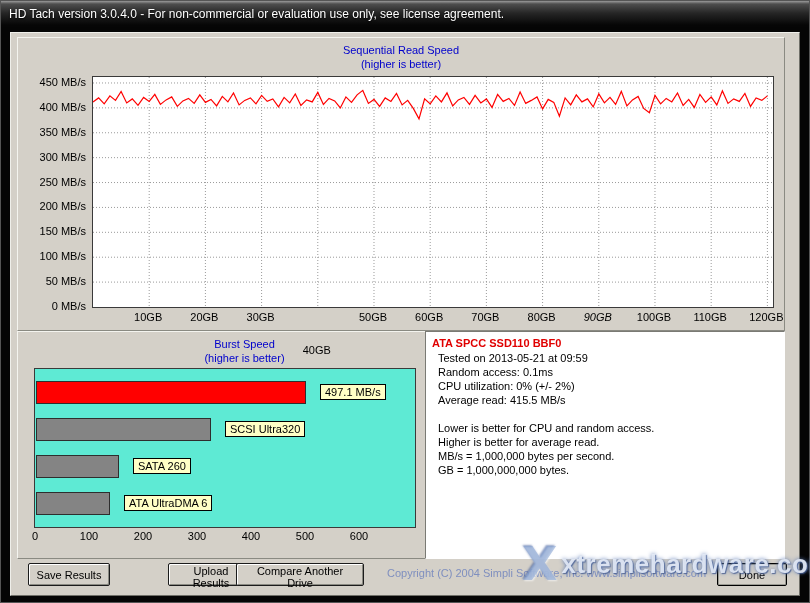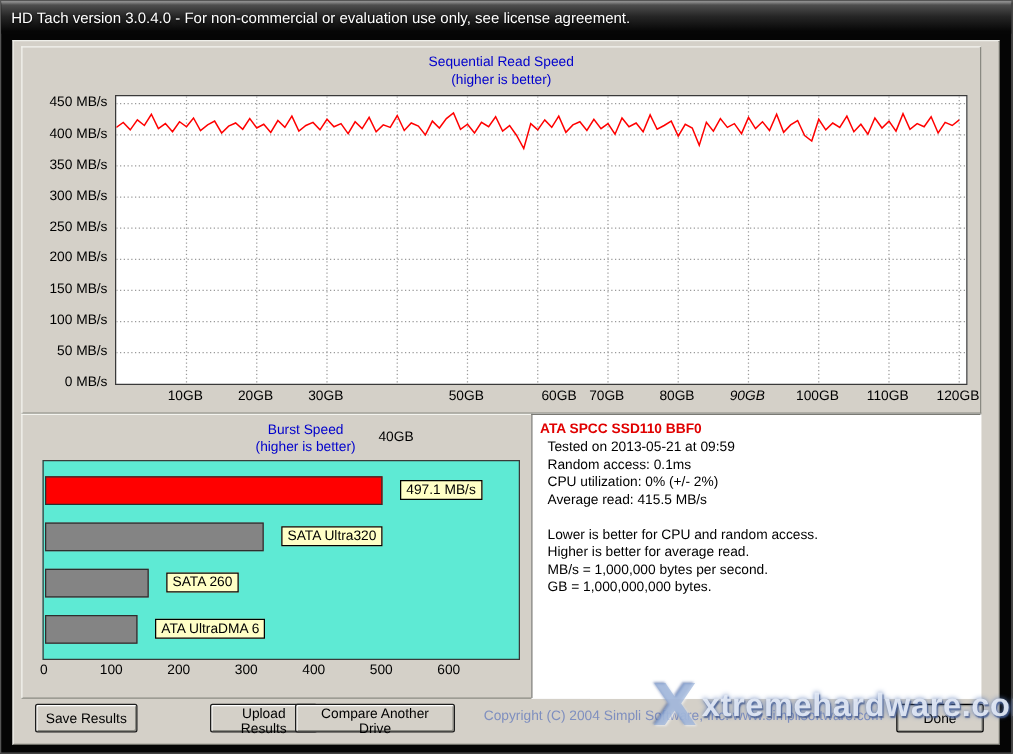--- a/index.html
+++ b/index.html
@@ -100,38 +100,38 @@
             <line x1="674.3801652892562" y1="0" x2="674.3801652892562" y2="230" stroke="#9a9a9a" stroke-width="1" stroke-dasharray="1 2"></line>
             <polyline points="0.0,24.9 5.6,20.9 11.2,26.9 16.9,18.9 22.5,23.4 28.1,14.4 33.7,25.9 39.3,21.9 45.0,28.4 50.6,20.4 56.2,24.4 61.8,17.4 67.4,27.4 73.1,22.9 78.7,19.9 84.3,29.4 89.9,23.9 95.5,21.4 101.2,26.4 106.8,17.9 112.4,25.4 118.0,22.4 123.6,28.9 129.3,19.4 134.9,24.9 140.5,15.9 146.1,27.9 151.7,23.4 157.4,20.9 163.0,26.9 168.6,18.4 174.2,24.4 179.8,21.9 185.5,29.9 191.1,20.4 196.7,25.9 202.3,16.9 207.9,28.4 213.6,22.9 219.2,24.9 224.8,15.4 230.4,27.4 236.0,21.4 241.7,23.9 247.3,30.9 252.9,19.9 258.5,25.4 264.1,17.9 269.8,13.4 275.4,26.4 281.0,22.4 286.6,29.4 292.2,20.9 297.9,24.4 303.5,16.4 309.1,27.9 314.7,23.4 320.3,31.4 326.0,41.8 331.6,21.9 337.2,26.9 342.8,18.9 348.4,24.9 354.0,15.9 359.7,28.9 365.3,22.9 370.9,20.4 376.5,27.4 382.1,18.4 387.8,25.9 393.4,21.9 399.0,30.4 404.6,17.4 410.2,24.4 415.9,21.4 421.5,28.4 427.1,14.9 432.7,26.4 438.3,23.4 444.0,19.9 449.6,31.9 455.2,22.4 460.8,25.4 466.4,39.3 472.1,20.9 477.7,27.9 483.3,17.9 488.9,24.9 494.5,21.9 500.2,29.9 505.8,16.9 511.4,25.9 517.0,20.4 522.6,27.4 528.3,14.4 533.9,28.9 539.5,22.9 545.1,19.4 550.7,31.4 556.4,35.8 562.0,18.4 567.6,26.9 573.2,21.4 578.8,24.9 584.5,15.9 590.1,28.4 595.7,22.4 601.3,30.4 606.9,17.4 612.6,25.4 618.2,19.9 623.8,27.9 629.4,13.9 635.0,26.4 640.7,21.9 646.3,24.4 651.9,16.4 657.5,29.4 663.1,20.9 668.8,23.4 674.4,18.9" fill="none" stroke="#ff0000" stroke-width="1.2"></polyline>
           </svg>
       </div>
       <div id="seq-xlabels">
           <div class="xlabel" style="left: 56.1983px;">10GB</div>
           <div class="xlabel" style="left: 112.397px;">20GB</div>
           <div class="xlabel" style="left: 168.595px;">30GB</div>
           <div class="xlabel" style="left: 224.793px; margin-top: 33px;">40GB</div>
           <div class="xlabel" style="left: 280.992px;">50GB</div>
-          <div class="xlabel" style="left: 337.19px; margin-left: 18px;">60GB</div>
+          <div class="xlabel" style="left: 337.19px;">60GB</div>
           <div class="xlabel" style="left: 393.388px;">70GB</div>
           <div class="xlabel" style="left: 449.587px;">80GB</div>
           <div class="xlabel" style="left: 505.785px; font-style: italic;">90GB</div>
           <div class="xlabel" style="left: 561.983px;">100GB</div>
           <div class="xlabel" style="left: 618.182px;">110GB</div>
           <div class="xlabel" style="left: 674.38px;">120GB</div>
         </div>
     </div>
 
     <div class="panel panelB">
       <div class="chart-title" style="top:6px;">Burst Speed</div>
       <div class="chart-sub" style="top:20px;">(higher is better)</div>
       <div id="burst-box">
           <div class="bar" style="top: 12px; width: 268px; background: rgb(255, 0, 0);"></div>
           <div class="tag" style="left: 285px; top: 15px;">497.1 MB/s</div>
           <div class="bar" style="top: 49px; width: 173px; background: rgb(132, 132, 132);"></div>
-          <div class="tag" style="left: 190px; top: 52px;">SATA Ultra320</div>
+          <div class="tag" style="left: 190px; top: 52px;">SCSI Ultra320</div>
           <div class="bar" style="top: 86px; width: 81px; background: rgb(132, 132, 132);"></div>
           <div class="tag" style="left: 98px; top: 89px;">SATA 260</div>
           <div class="bar" style="top: 123px; width: 72px; background: rgb(132, 132, 132);"></div>
           <div class="tag" style="left: 89px; top: 126px;">ATA UltraDMA 6</div>
         </div>
       <div id="burst-xlabels">
           <div class="xlabel" style="left: 1px;">0</div>
           <div class="xlabel" style="left: 55px;">100</div>
           <div class="xlabel" style="left: 109px;">200</div>
           <div class="xlabel" style="left: 163px;">300</div>

